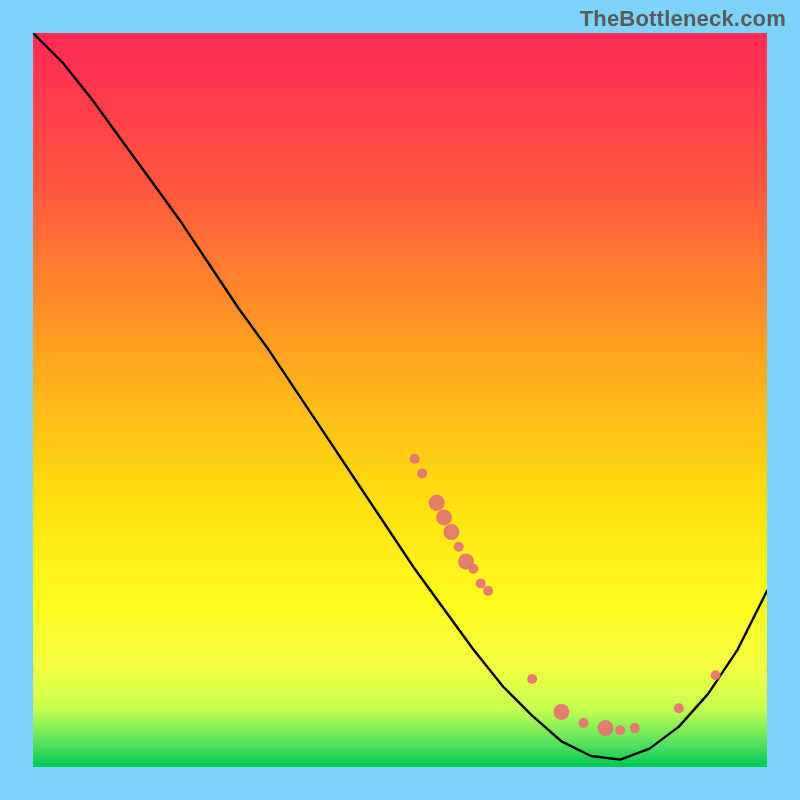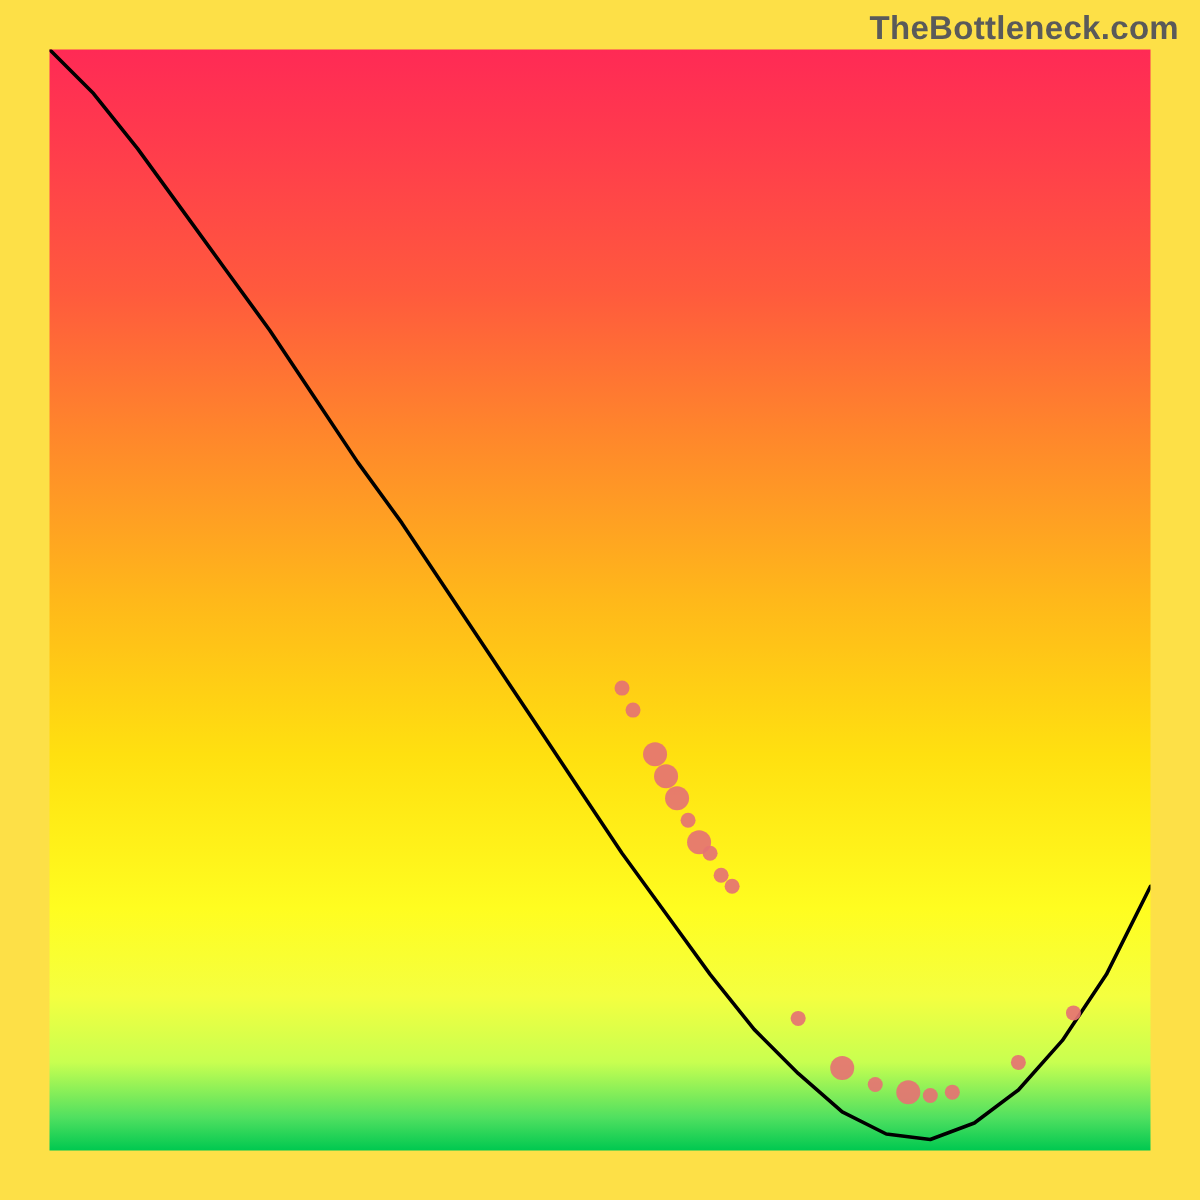--- a/index.html
+++ b/index.html
@@ -8,21 +8,21 @@
     width: 800px;
     height: 800px;
     background: #000;
     overflow: hidden;
     font-family: Arial, Helvetica, sans-serif;
   }
   .stage {
     position: relative;
     width: 800px;
     height: 800px;
-    background: #fde047;
+    background: #7dd3fc;
   }
   .plot-area {
     position: absolute;
     left: 33px;
     top: 33px;
     width: 734px;
     height: 734px;
     
     background: linear-gradient(to bottom,
       #ff2a55 0%,

